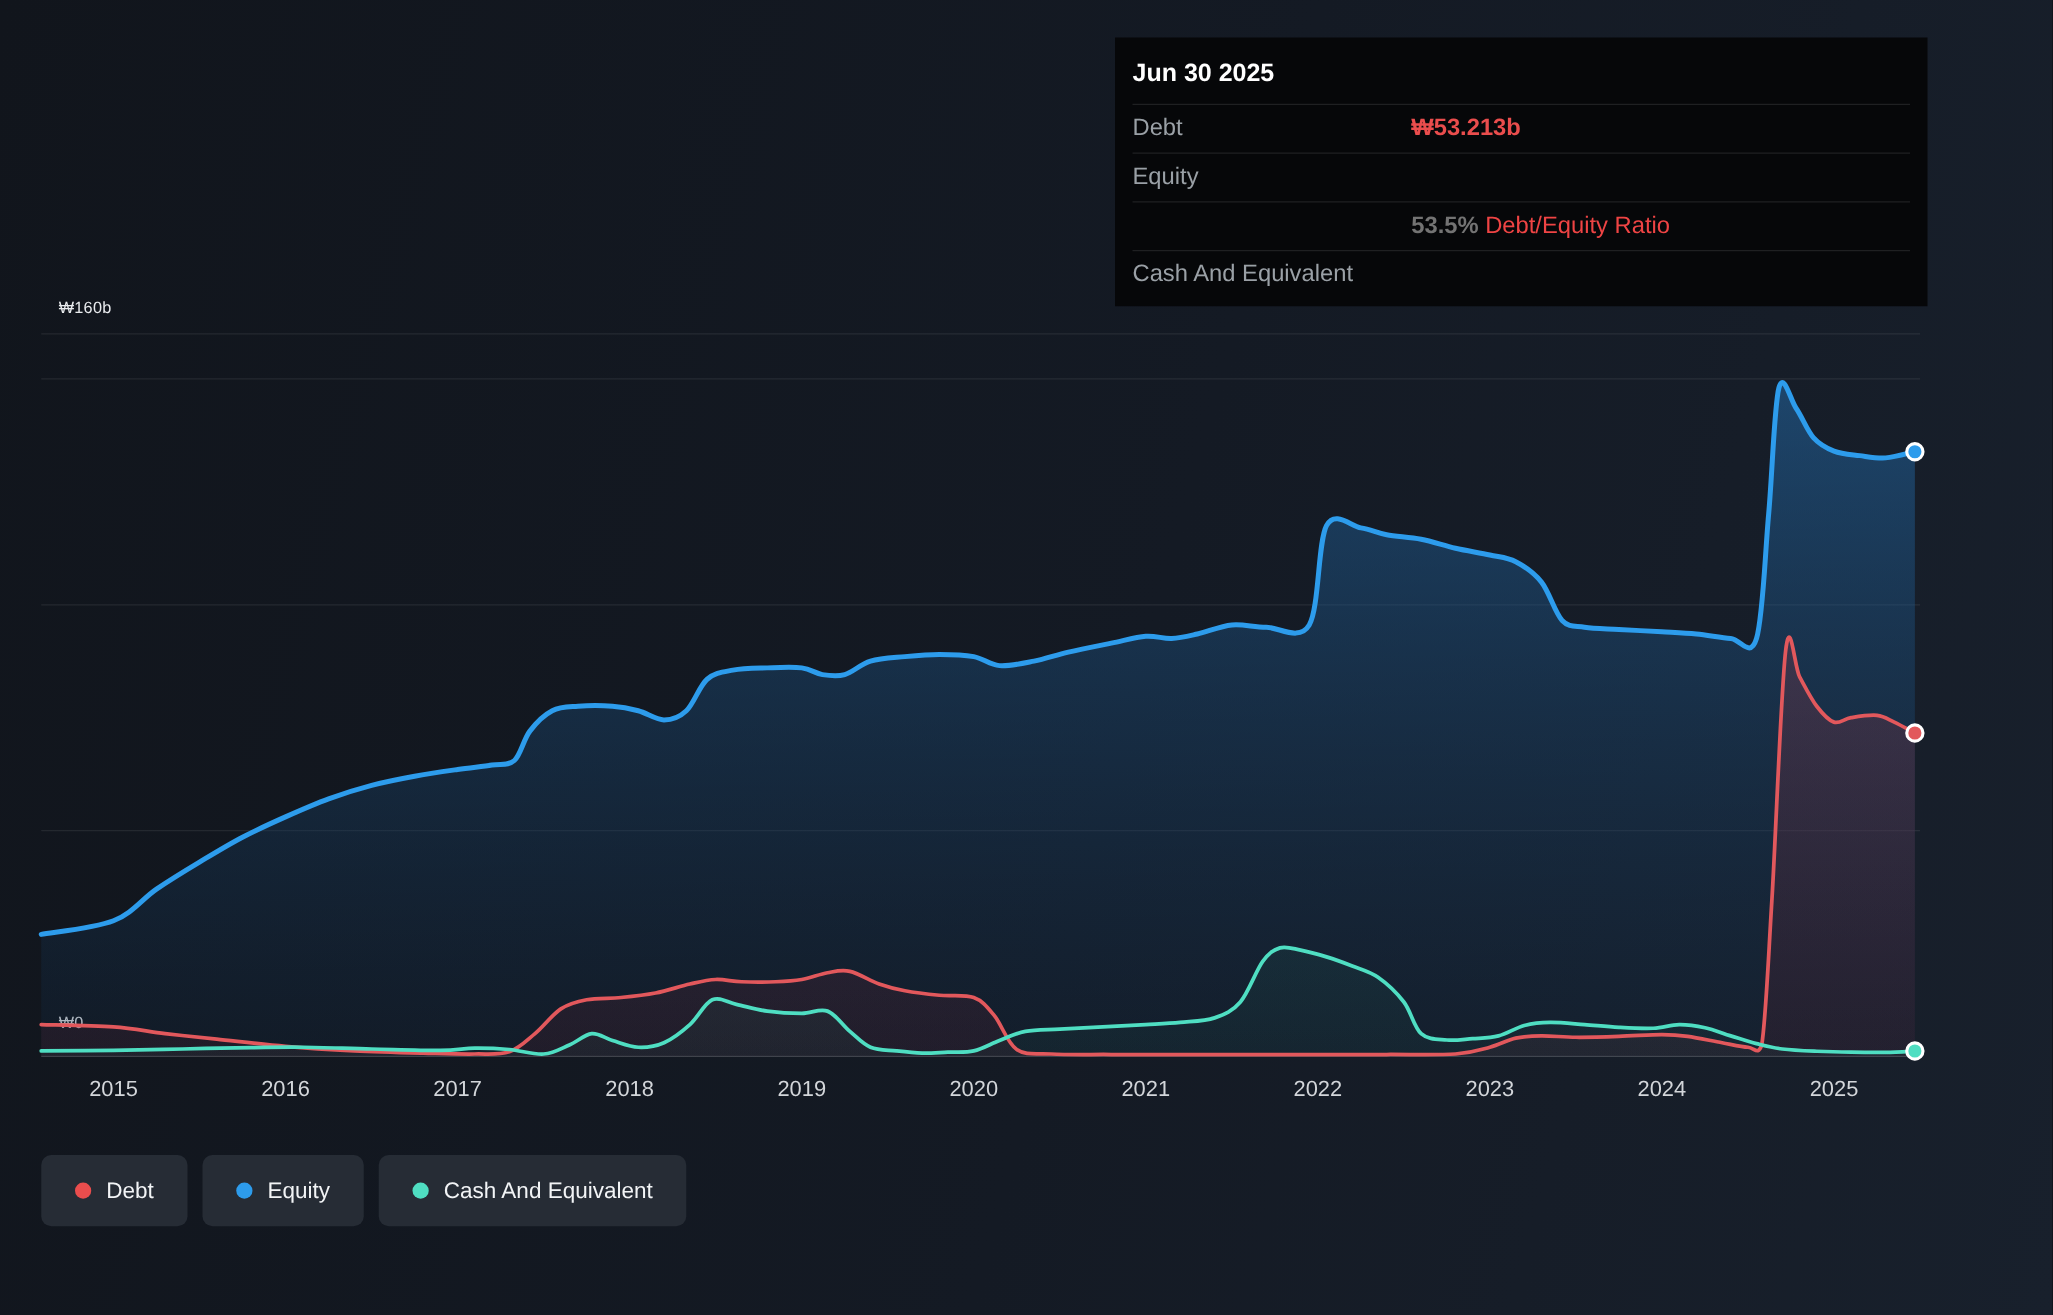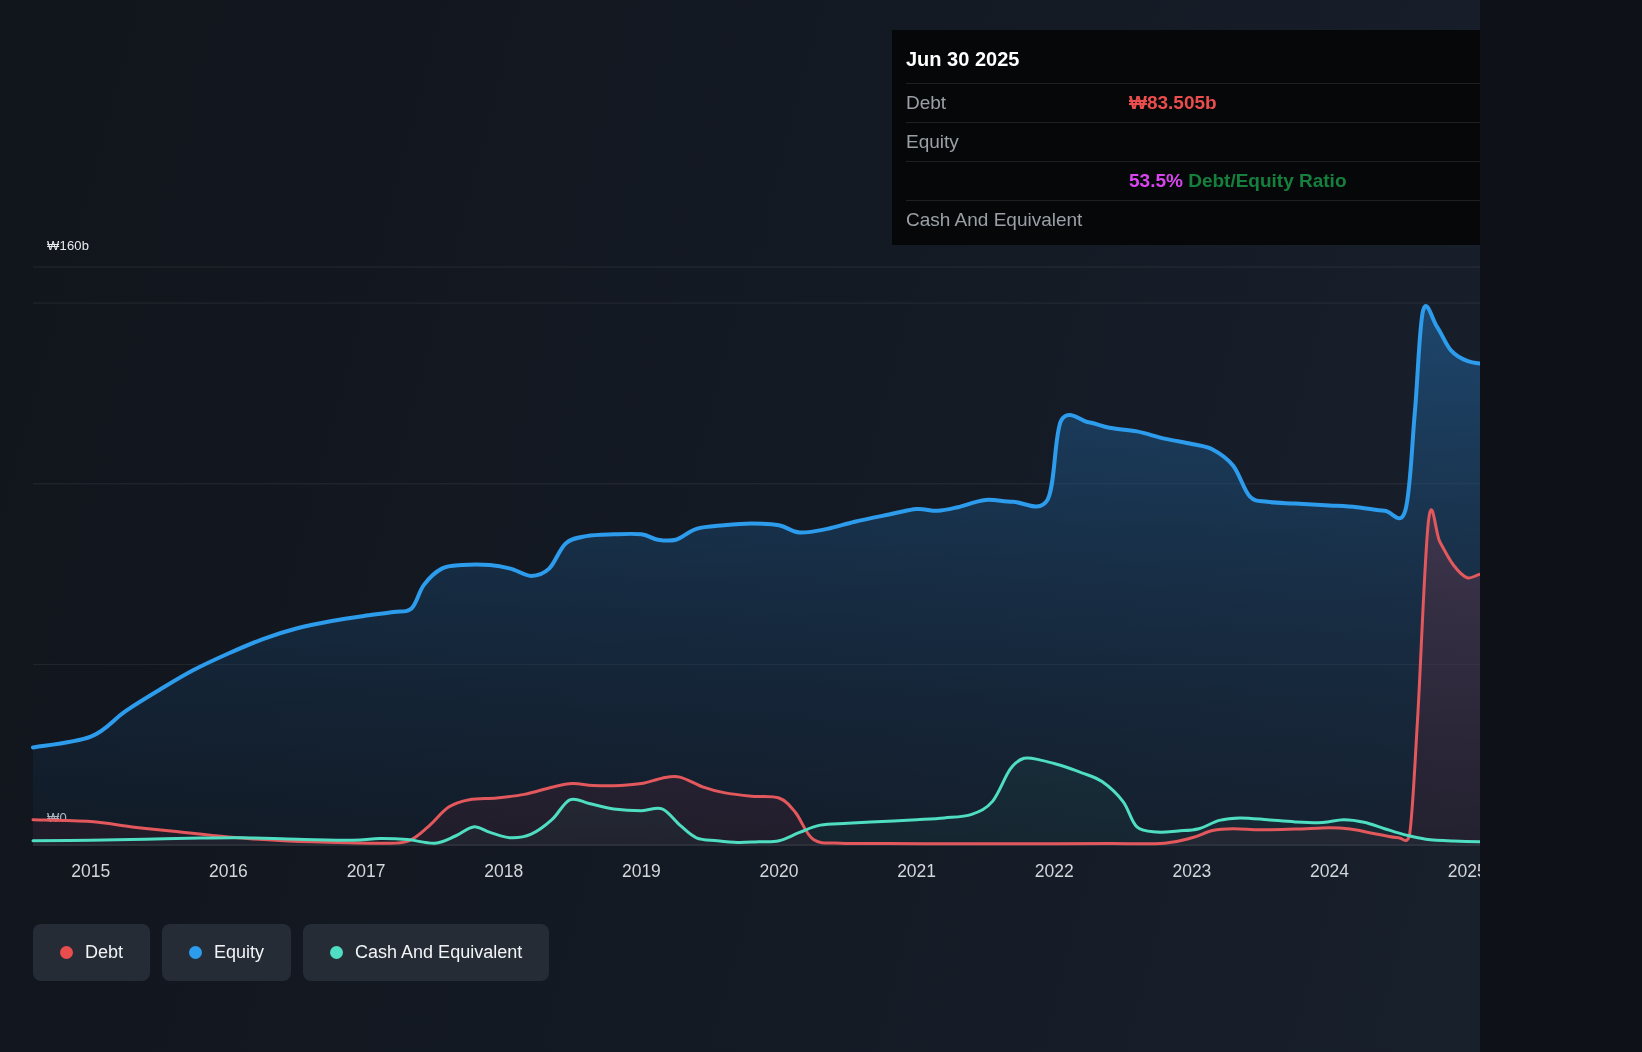--- a/index.html
+++ b/index.html
@@ -1,18 +1,18 @@
 <!DOCTYPE html>
 <html><head>
 <meta charset="utf-8">
 <style>
   html,body{margin:0;padding:0;background:#0e1218;}
   .stage{
     position:relative;
-    width:1480px;height:1052px;
+    width:1642px;height:1052px;
     overflow:hidden;
     font-family:"Liberation Sans","DejaVu Sans",sans-serif;
     background:linear-gradient(105deg,#11151c 0%,#141a24 55%,#18202c 100%);
   }
   #chart-svg{position:absolute;left:0;top:0;width:1642px;height:1052px;}
   .ylabel{position:absolute;left:47px;color:#e9ebee;font-size:13px;letter-spacing:.2px;}
   .ylabel.top{top:238px;}
   .ylabel.zero{top:810px;}
   .tooltip{
     position:absolute;left:892px;top:30px;width:650px;
@@ -20,40 +20,40 @@
     padding:10px 14px 6px 14px;z-index:5;
   }
   .tt-title{font-size:20px;font-weight:700;color:#ffffff;padding:8px 0 12px 0;}
   .tt-row{
     display:grid;grid-template-columns:223px 1fr;align-items:center;
     padding:6px 0;border-top:1px solid rgba(255,255,255,0.10);
     font-size:19px;line-height:26px;
   }
   .tt-label{color:#9aa0a6;}
   .tt-value{font-weight:700;}
-  .tt-ratio-val{color:#d946ef;font-weight:700;}
-  .tt-ratio-label{color:#15803d;font-weight:700;}
+  .tt-ratio-val{color:#737373;font-weight:700;}
+  .tt-ratio-label{color:#ef4444;font-weight:400;}
   .legend{position:absolute;left:33px;top:924px;display:flex;gap:12px;z-index:4;}
   .legend-item{
     display:inline-flex;align-items:center;gap:12px;
     height:57px;padding:0 27px;border-radius:8px;
     background:#262c35;color:#f2f4f6;font-size:18px;cursor:pointer;
   }
   .legend-dot{width:13px;height:13px;border-radius:50%;display:inline-block;}
 </style>
 </head>
 <body>
 
 <div class="stage">
 
   <div class="tooltip">
     <div class="tt-title">Jun 30 2025</div>
     <div class="tt-row">
       <span class="tt-label">Debt</span>
-      <span class="tt-value" style="color: rgb(234, 77, 77);">₩83.505b</span>
+      <span class="tt-value" style="color: rgb(234, 77, 77);">₩53.213b</span>
     </div>
     <div class="tt-row">
       <span class="tt-label">Equity</span>
     </div>
     <div class="tt-row">
       <span></span>
       <span>
         <span class="tt-ratio-val">53.5%</span>
         <span class="tt-ratio-label">Debt/Equity Ratio</span>
       </span>

